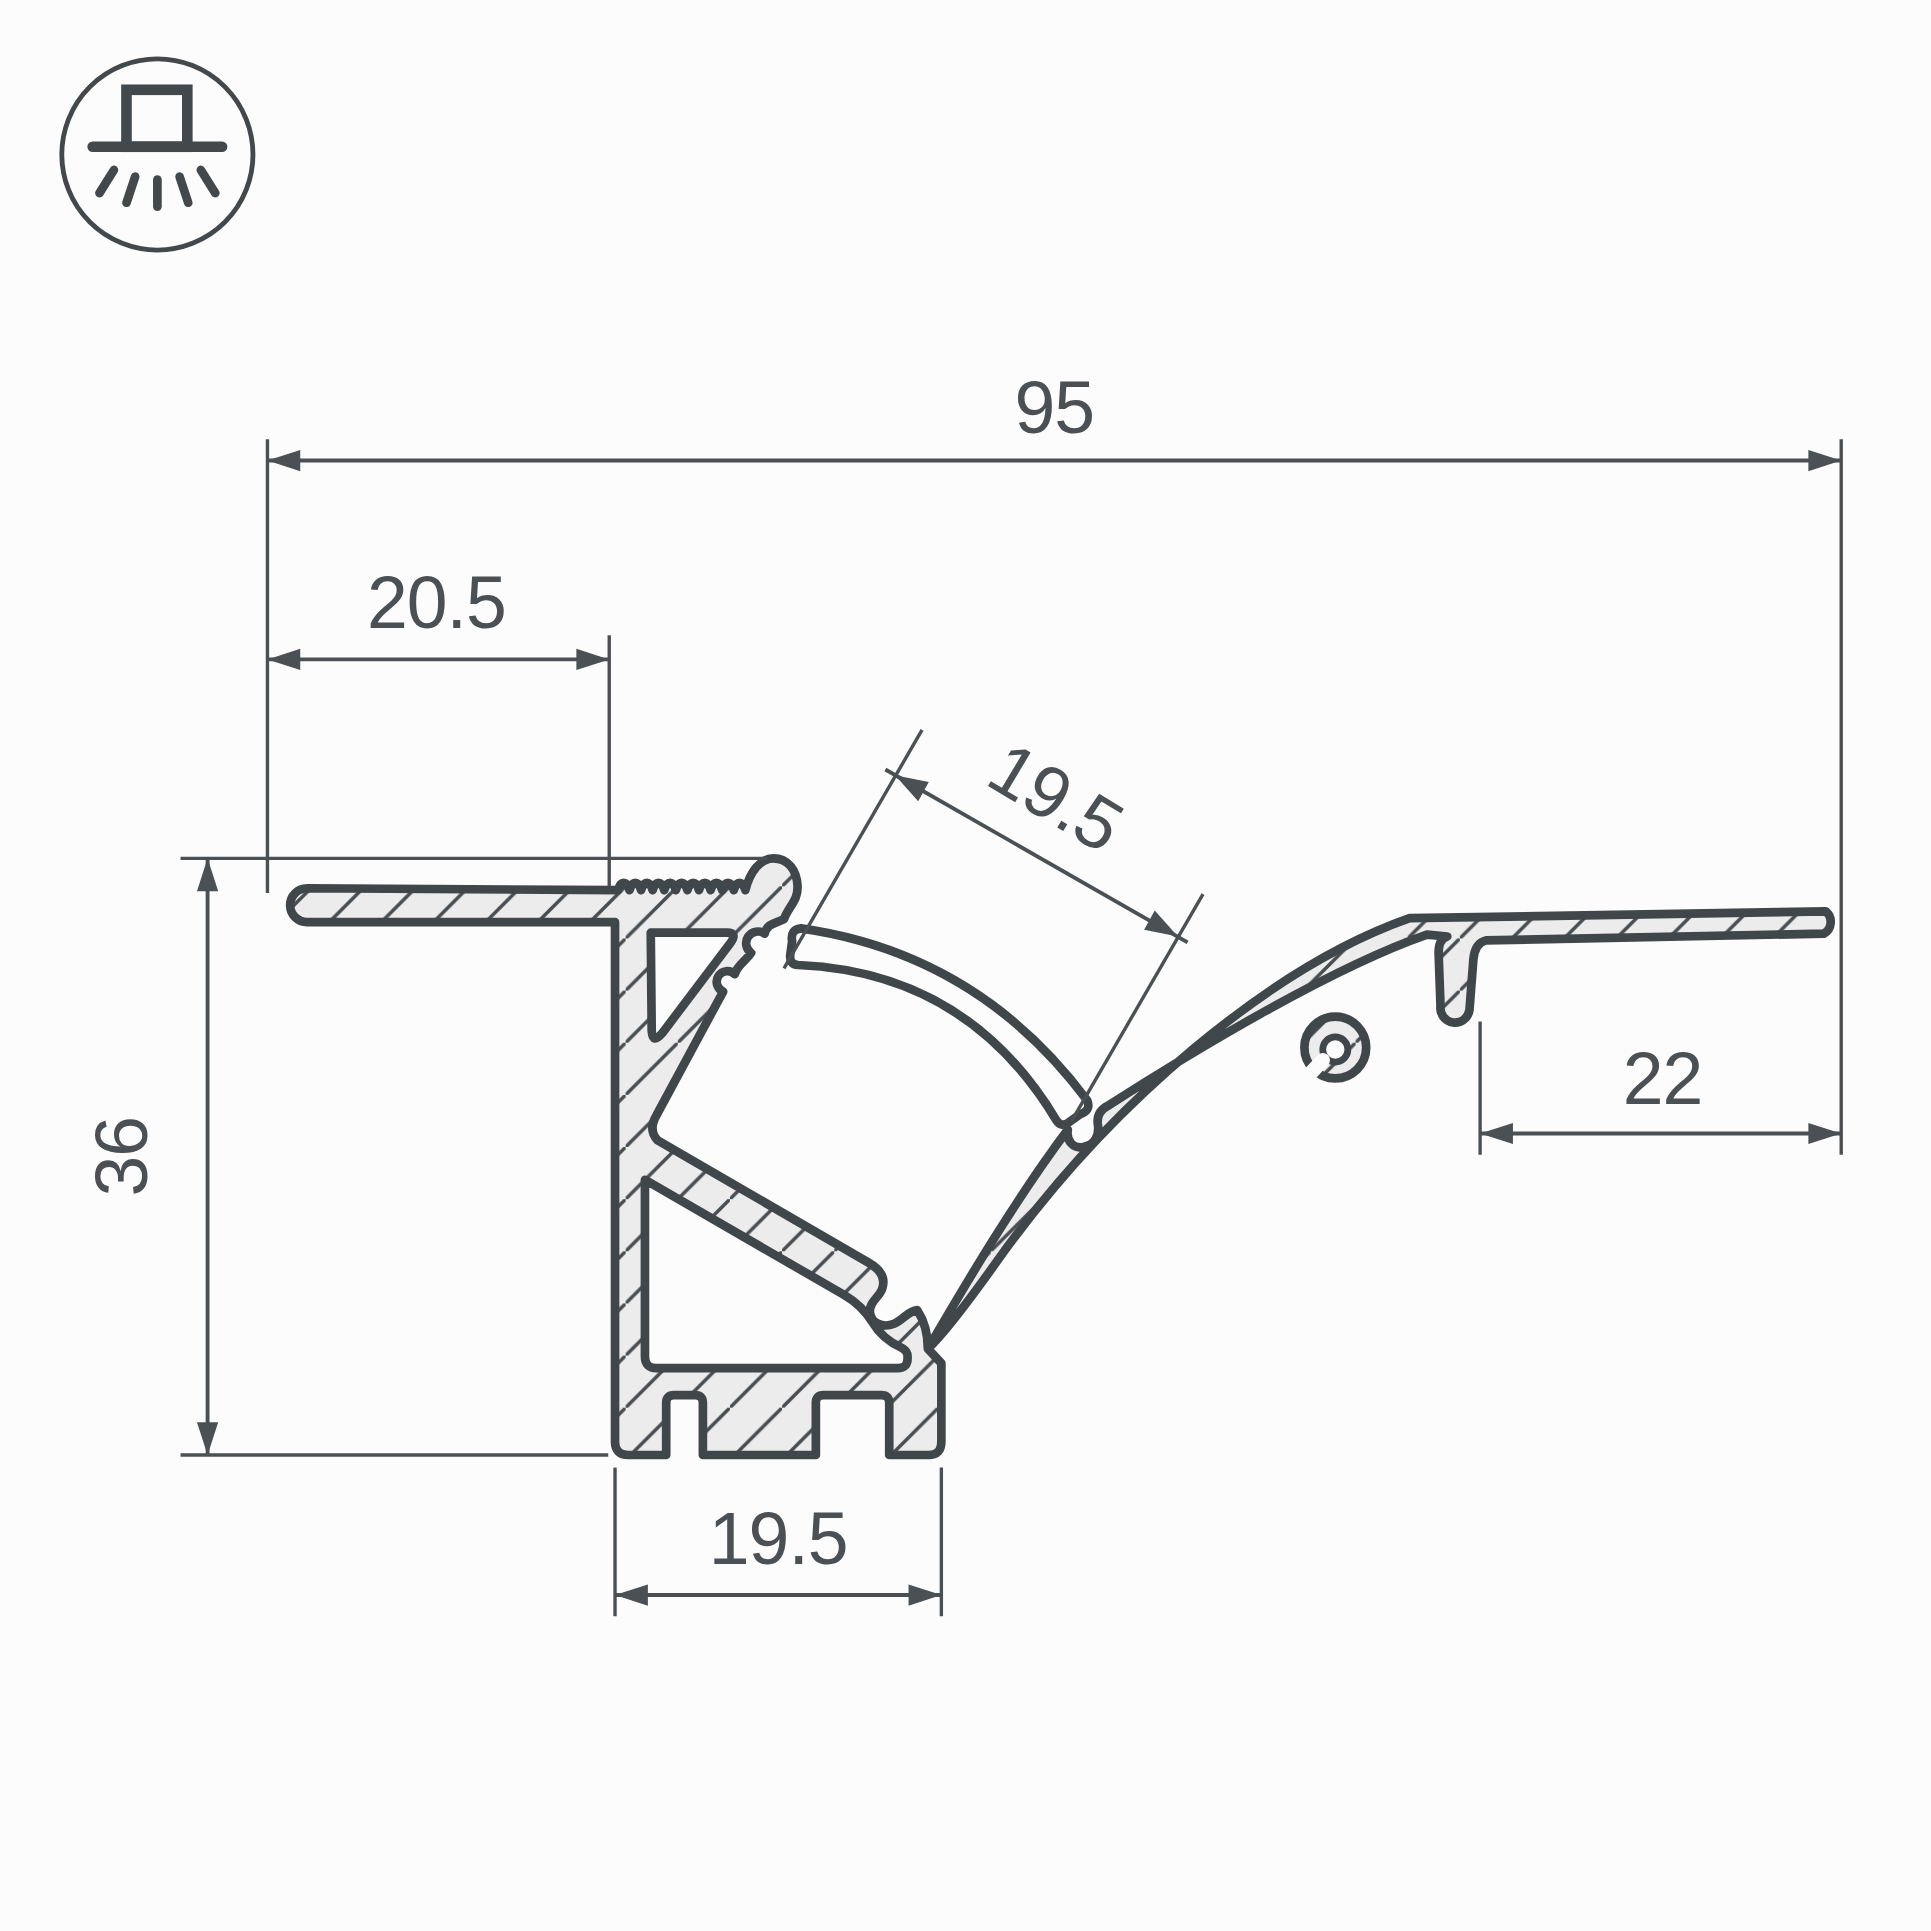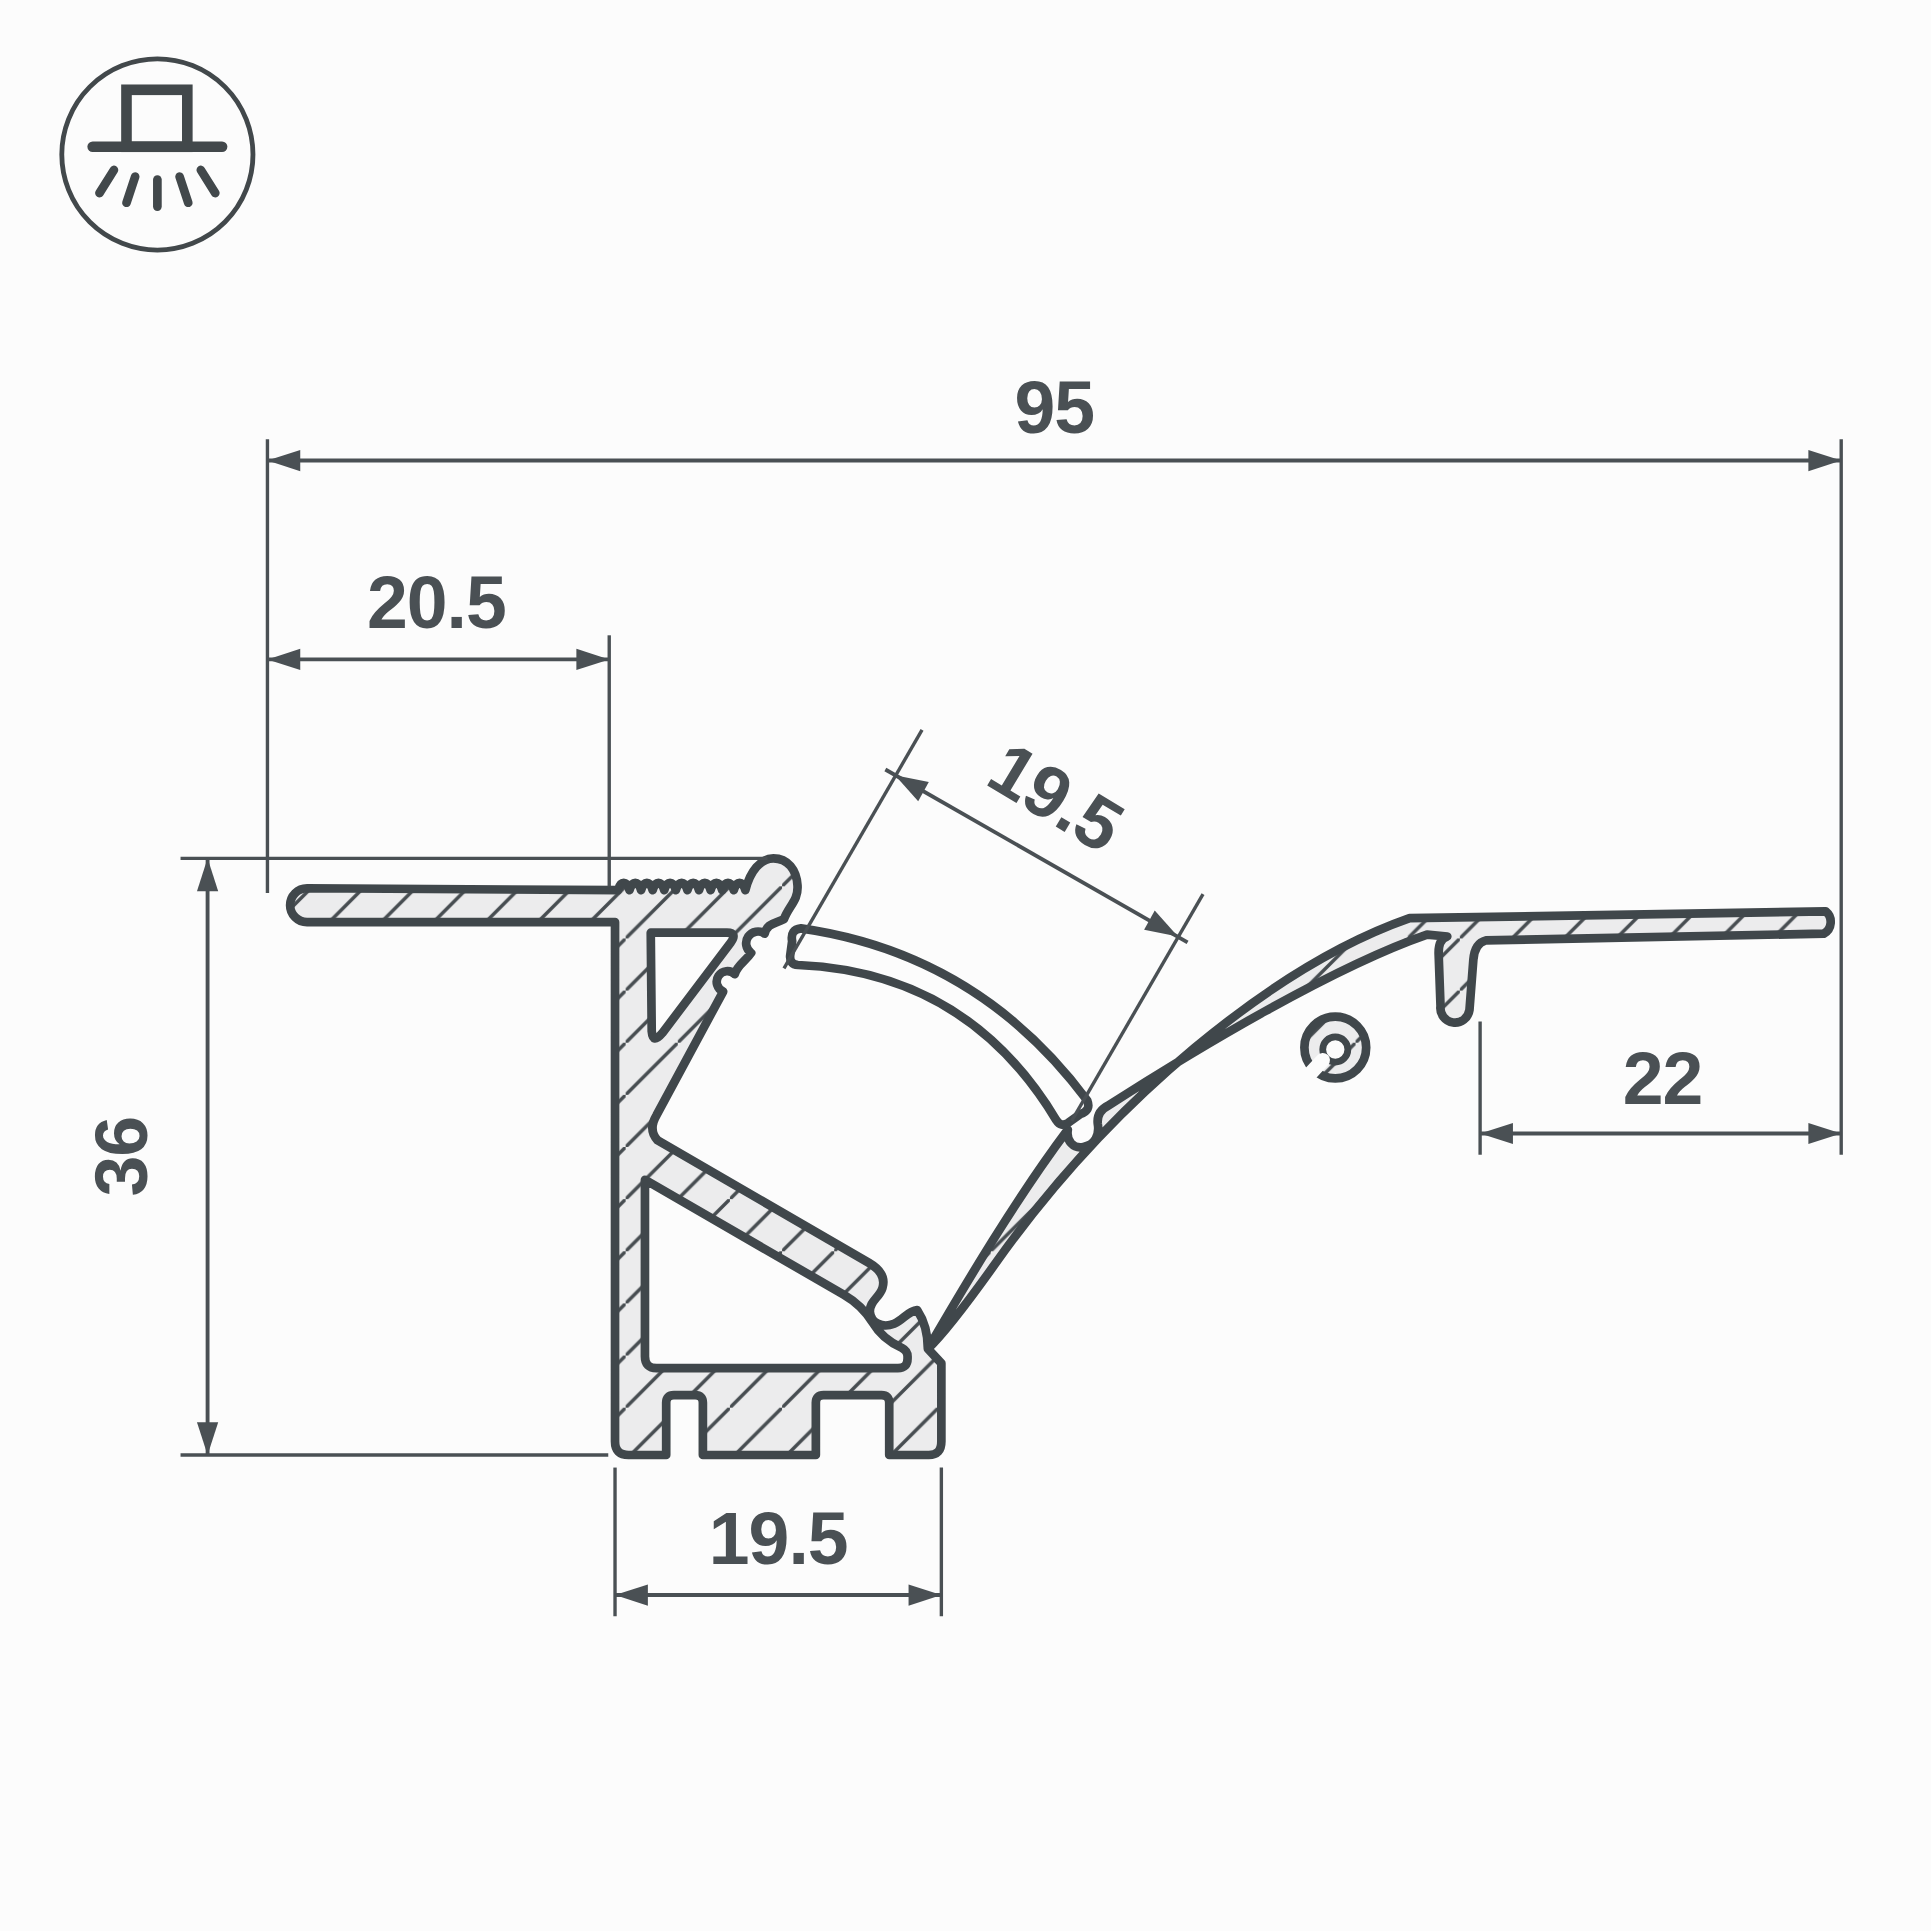--- a/index.html
+++ b/index.html
@@ -1,17 +1,17 @@
 <!DOCTYPE html>
 <html><head>
 <meta charset="utf-8">
 <style>
   html,body{margin:0;padding:0;background:#fcfcfc;}
   .page{width:1931px;height:1667px;position:relative;background:#fcfcfc;overflow:hidden;
-        font-family:"Liberation Sans", sans-serif;font-weight:bold;}
+        font-family:"Liberation Sans", sans-serif;}
   svg{display:block;}
   .metal{fill:url(#hatchFill);stroke:#40474b;stroke-width:9;stroke-linejoin:round;stroke-linecap:round;}
   .lens{fill:#fcfcfc;stroke:#40474b;stroke-width:9;stroke-linejoin:round;}
   .dim{stroke:#4a5054;stroke-width:4;fill:none;}
   .ext{stroke:#4a5054;stroke-width:3.5;fill:none;}
   .arr{fill:#4a5054;stroke:none;}
   .dimtext{fill:#4a5054;font-size:76px;letter-spacing:-1px;text-anchor:middle;}
   .iconline{stroke:#42484b;fill:none;}
 </style>
 </head>

